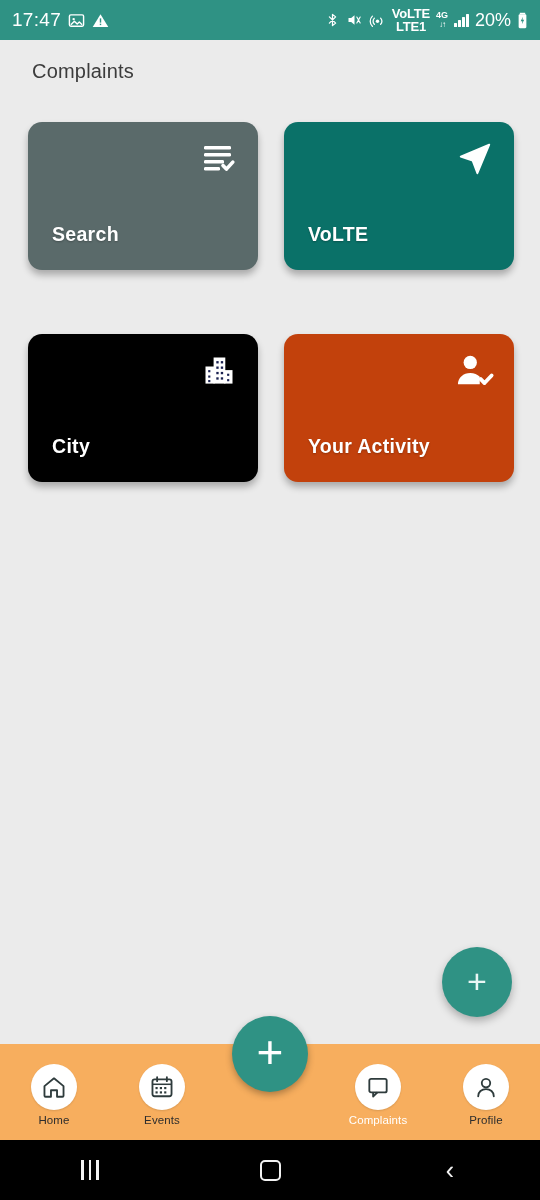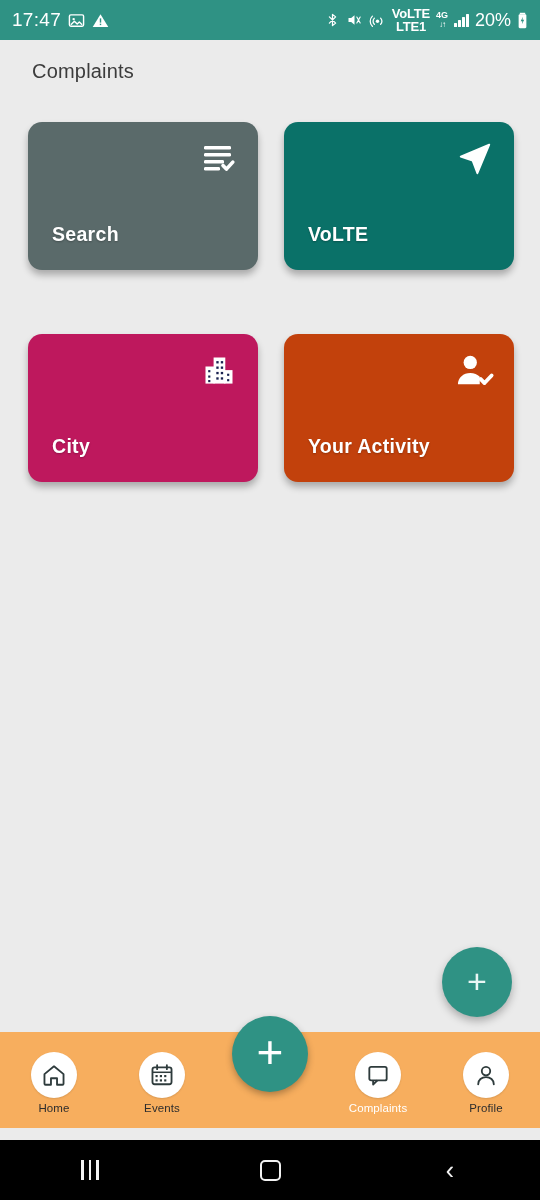--- a/index.html
+++ b/index.html
@@ -63,21 +63,21 @@
   .fab-side {
     position:absolute; right:28px; top:947px;
     width:70px; height:70px; border-radius:50%;
     background:#2f9284; box-shadow:0 4px 8px rgba(0,0,0,.28);
     display:flex; align-items:center; justify-content:center; cursor:pointer;
   }
   .fab-side .plus { color:#e9f6f4; font-size:34px; font-weight:300; line-height:1; margin-top:-3px;}
 
   
   .navbar {
-    position:absolute; left:0; bottom:72px; width:540px; height:96px;
+    position:absolute; left:0; bottom:60px; width:540px; height:96px;
     background:#f7ae5e; display:flex; align-items:center;
   }
   .navitem {
     flex:1; display:flex; flex-direction:column; align-items:center;
     gap:4px; cursor:pointer; padding-top:6px;
   }
   .navitem.spacer { pointer-events:none; }
   .navbadge {
     width:46px; height:46px; border-radius:50%; background:#ffffff;
     display:flex; align-items:center; justify-content:center;
@@ -195,21 +195,21 @@
 
     <div class="card" style="background:#0a7168">
       <span class="cicon">
         <svg width="38" height="38" viewBox="0 0 40 40">
           <path d="M35 5L5 17.5l12.5 4.2L22.5 35z" fill="#fff" stroke="#fff" stroke-width="2" stroke-linejoin="round"></path>
         </svg>
       </span>
       <span class="label">VoLTE</span>
     </div>
 
-    <div class="card" style="background:#be185d">
+    <div class="card" style="background:#000000">
       <span class="cicon">
         <svg width="36" height="36" viewBox="0 0 40 40">
           <rect x="14" y="5" width="13" height="29" fill="#fff"></rect>
           <rect x="5" y="15" width="10" height="19" fill="#fff"></rect>
           <rect x="26" y="19" width="9" height="15" fill="#fff"></rect>
           <g fill="#1a2150">
             <rect x="17" y="9" width="2.6" height="2.6"></rect>
               <rect x="22" y="9" width="2.6" height="2.6"></rect>
             <rect x="17" y="15" width="2.6" height="2.6"></rect>
               <rect x="22" y="15" width="2.6" height="2.6"></rect>

